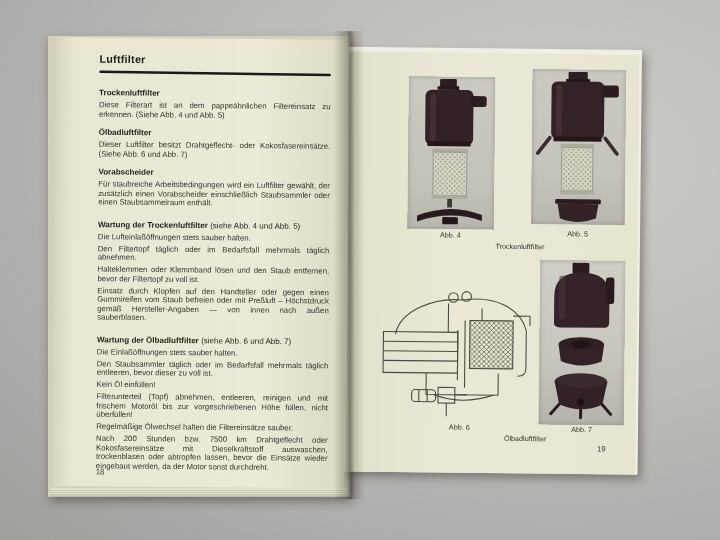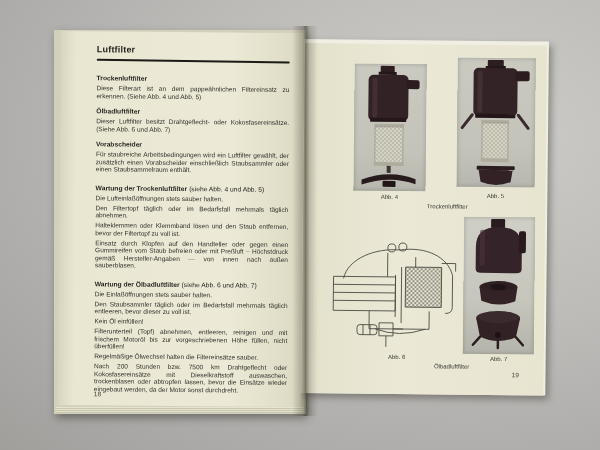--- a/index.html
+++ b/index.html
@@ -1,19 +1,19 @@
 <!DOCTYPE html>
 <html lang="de"><head>
 <meta charset="utf-8">
 <style>
   html,body{margin:0;padding:0;}
   body{width:600px;height:450px;overflow:hidden;font-family:"Liberation Sans",sans-serif;}
   .photo{position:relative;width:600px;height:450px;
     background:radial-gradient(ellipse at 78% 30%, #ceccc9 0%, #bdbbb8 45%, #aeacaa 75%, #a19f9c 100%);}
-  .book{position:absolute;left:54px;top:26px;width:496px;height:390px;}
+  .book{position:absolute;left:40px;top:26px;width:496px;height:390px;}
 
   
   .under-left{position:absolute;left:0;top:4px;width:252px;height:384px;background:#d2cfba;
     box-shadow:2px 4px 8px rgba(40,38,30,.45);}
   .under-left:after{content:"";position:absolute;left:2px;bottom:1px;width:248px;height:6px;
     background:repeating-linear-gradient(180deg,#e6e4cf 0 1px,#c9c6b0 1px 2px);}
   .under-right{position:absolute;left:250px;top:13px;width:245px;height:354px;background:#f1efe3;
     box-shadow:3px 4px 7px rgba(40,38,30,.4);transform:rotate(.6deg);transform-origin:top left;}
 
   .page{position:absolute;color:#33322c;}

